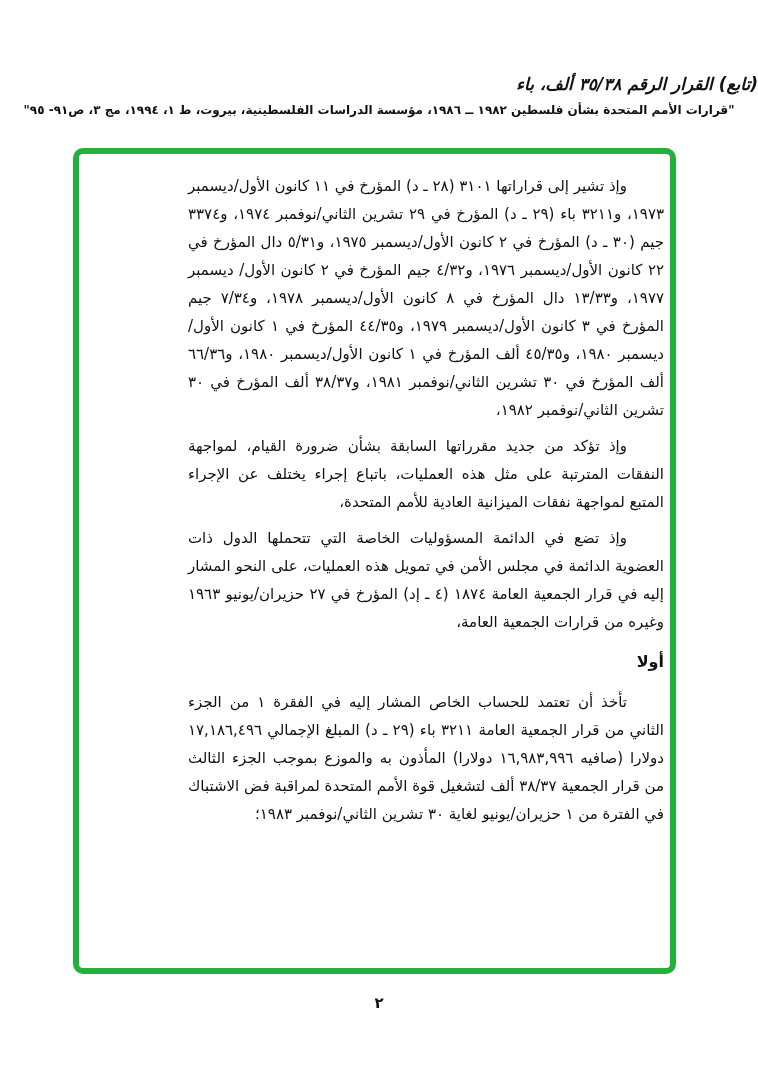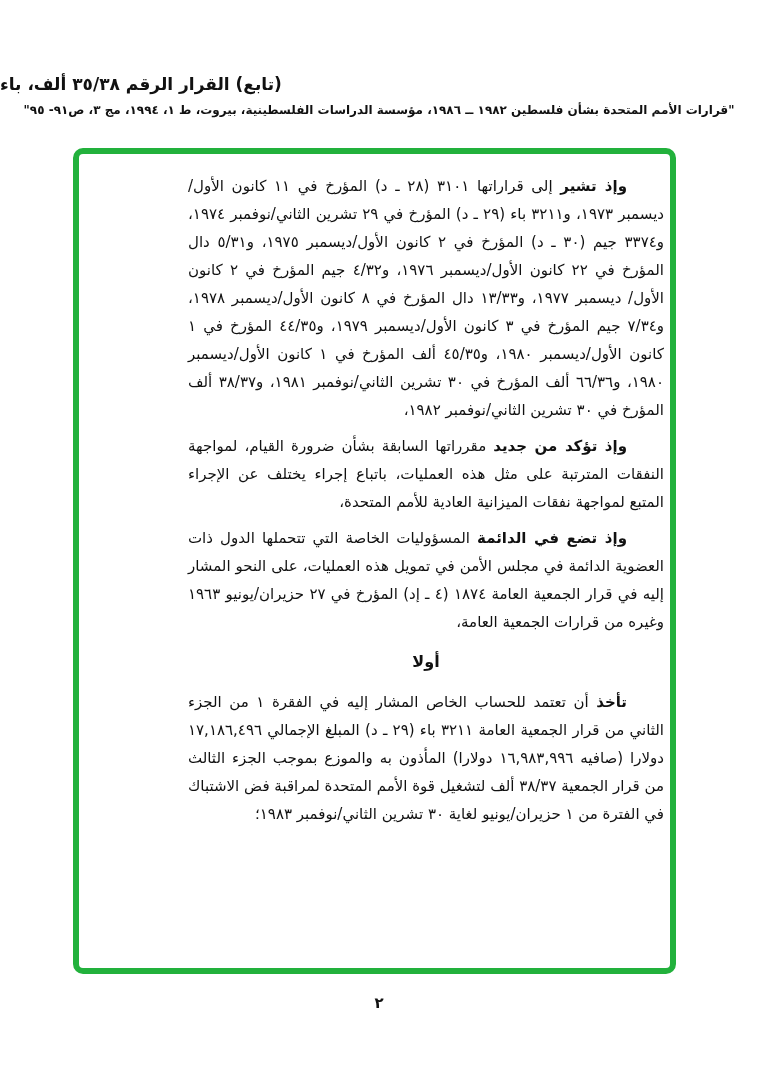--- a/index.html
+++ b/index.html
@@ -9,24 +9,25 @@
     height: 1078px;
     background: #ffffff;
     font-family: "DejaVu Sans", sans-serif;
     color: #111111;
     overflow: hidden;
   }
   .doc-header { position: absolute; top: 0; left: 0; right: 0; }
   .doc-title {
     position: absolute;
     top: 74px; left: 0; right: 0;
-    text-align: left;
+    text-align: right;
     font-size: 17px;
     font-weight: bold;
     direction: rtl;
+    font-style: italic;
   }
   .doc-citation {
     position: absolute;
     top: 103px; left: 0; right: 0;
     text-align: center;
     font-size: 12px;
     font-weight: bold;
     direction: rtl;
     white-space: nowrap;
   }
@@ -45,24 +46,23 @@
     width: 476px;
     direction: rtl;
     font-size: 15px;
     line-height: 28px;
     text-align: justify;
   }
   .para {
     margin: 0 0 8px 0;
     text-indent: 37px;
   }
-  .para b { font-weight: bold; }
+  .para b { font-weight: normal; }
   .section-heading {
     margin: 12px 0 12px 0;
-    text-align: center;
     font-size: 16px;
     font-weight: bold;
     text-indent: 0;
   }
   .page-number {
     position: absolute;
     top: 994px; left: 0; right: 0;
     text-align: center;
     font-size: 15px;
     font-weight: bold;

